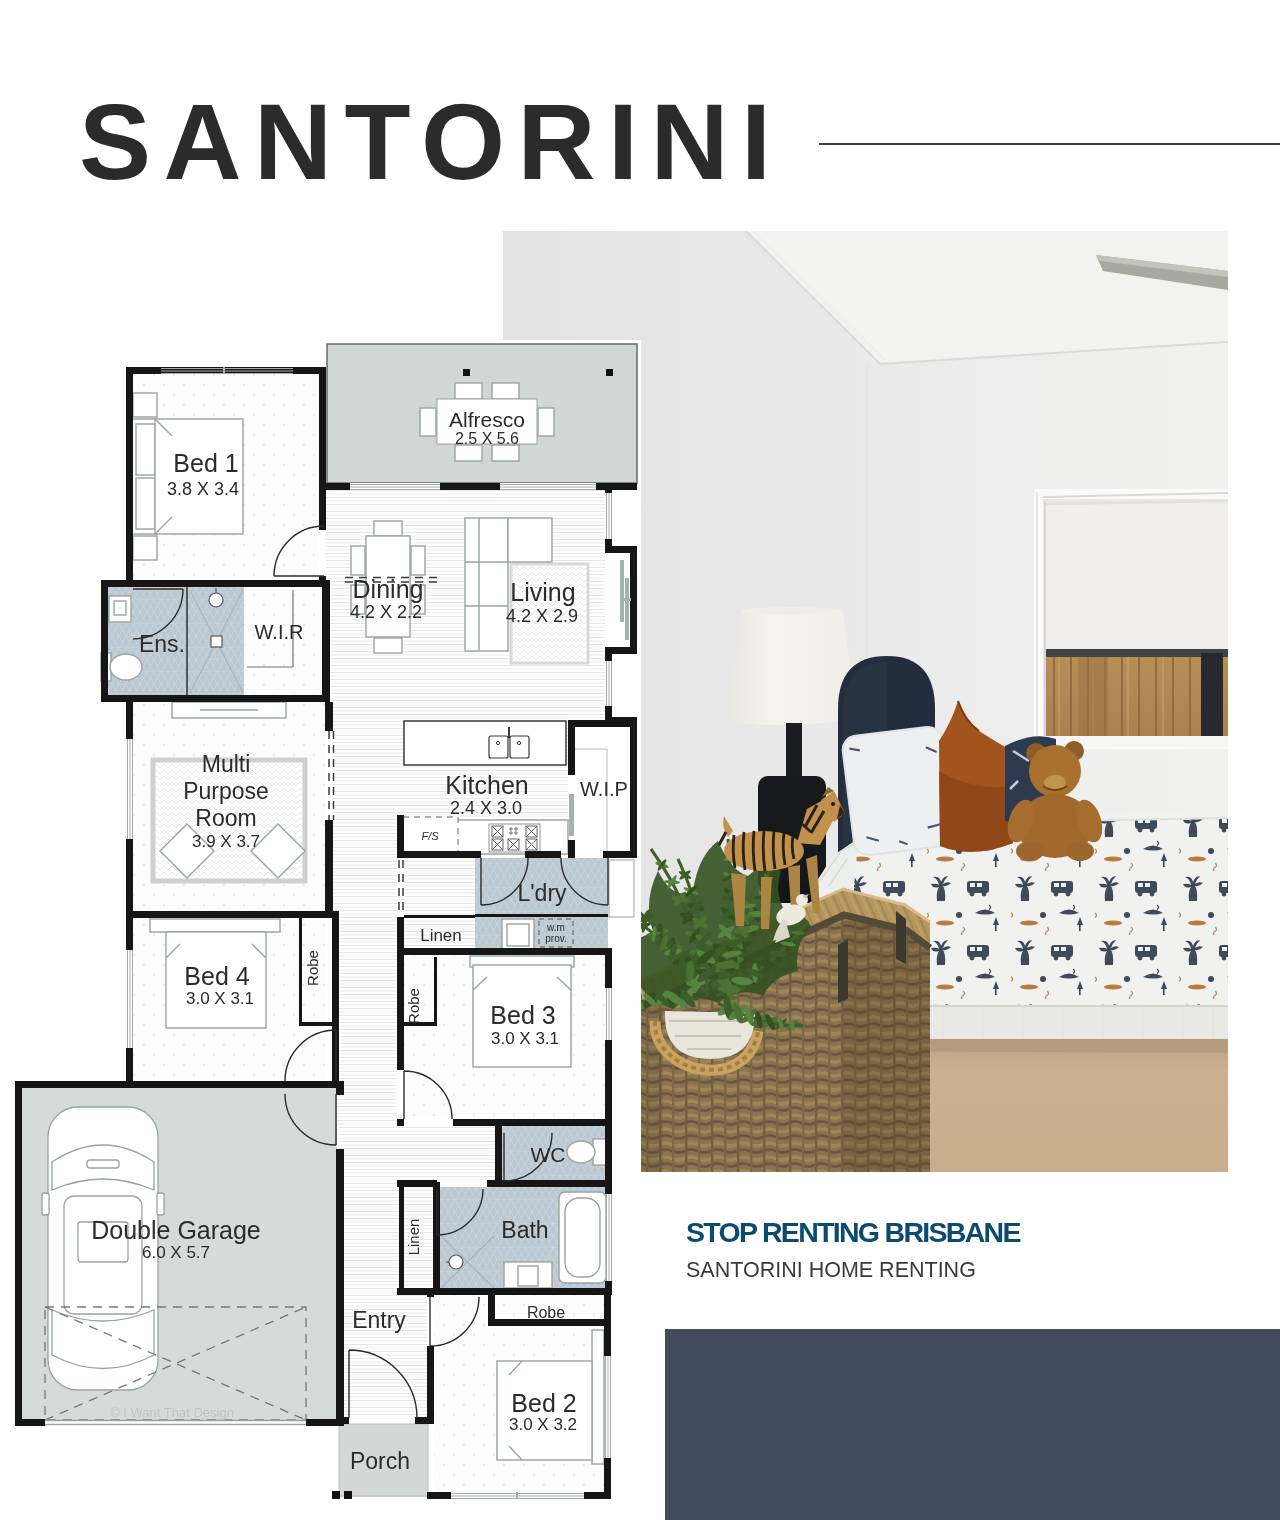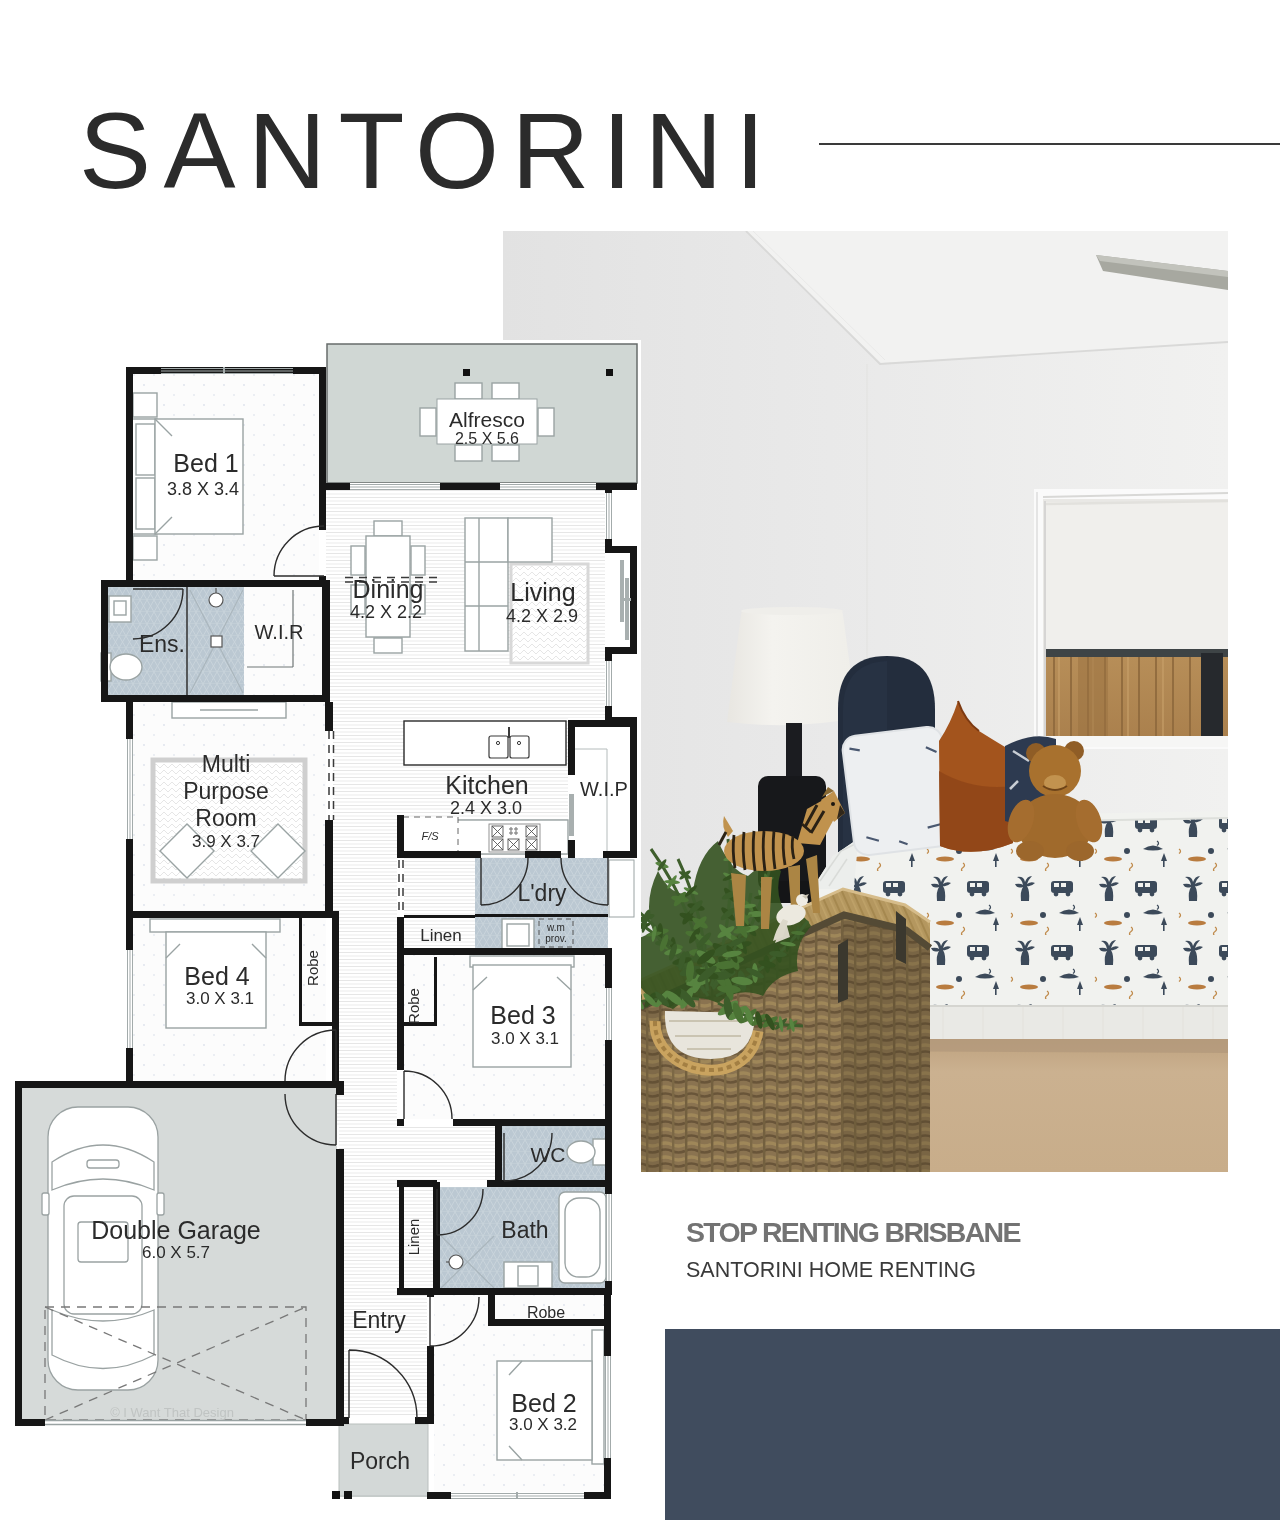--- a/index.html
+++ b/index.html
@@ -1,23 +1,23 @@
 <!DOCTYPE html>
 <html><head>
 <meta charset="utf-8">
 <style>
   html,body{margin:0;padding:0;}
   *{-webkit-font-smoothing:antialiased;}
   body{width:1280px;height:1520px;position:relative;background:#ffffff;overflow:hidden;
        font-family:"Liberation Sans", sans-serif;}
   .abs{position:absolute;}
-  #title{left:79px;top:79px;font-size:108px;font-weight:normal;color:#2b2b2b;
-         letter-spacing:12.5px;white-space:nowrap;margin-top:9px;}
+  #title{left:79px;top:79px;font-size:108px;font-weight:bold;color:#2b2b2b;
+         letter-spacing:12.5px;white-space:nowrap;}
   #titleline{left:819px;top:143px;width:461px;height:2px;background:#3a3a3a;}
-  #h2{left:686px;top:1216px;font-size:28.5px;font-weight:bold;color:#737373;letter-spacing:-1.7px;white-space:nowrap;}
+  #h2{left:686px;top:1216px;font-size:28.5px;font-weight:bold;color:#0c4a6e;letter-spacing:-1.7px;white-space:nowrap;}
   #h3{left:686px;top:1258px;font-size:21.5px;font-weight:normal;color:#3a3a3a;letter-spacing:0px;white-space:nowrap;}
   #darkrect{left:665px;top:1329px;width:615px;height:191px;background:#404c5e;}
 </style>
 </head>
 <body>
   <div class="abs" id="title">SANTORINI</div>
   <div class="abs" id="titleline"></div>
 
   <svg class="abs" id="photo" style="left:503px;top:231px" width="725" height="941" viewBox="0 0 725 941">
     <defs>

